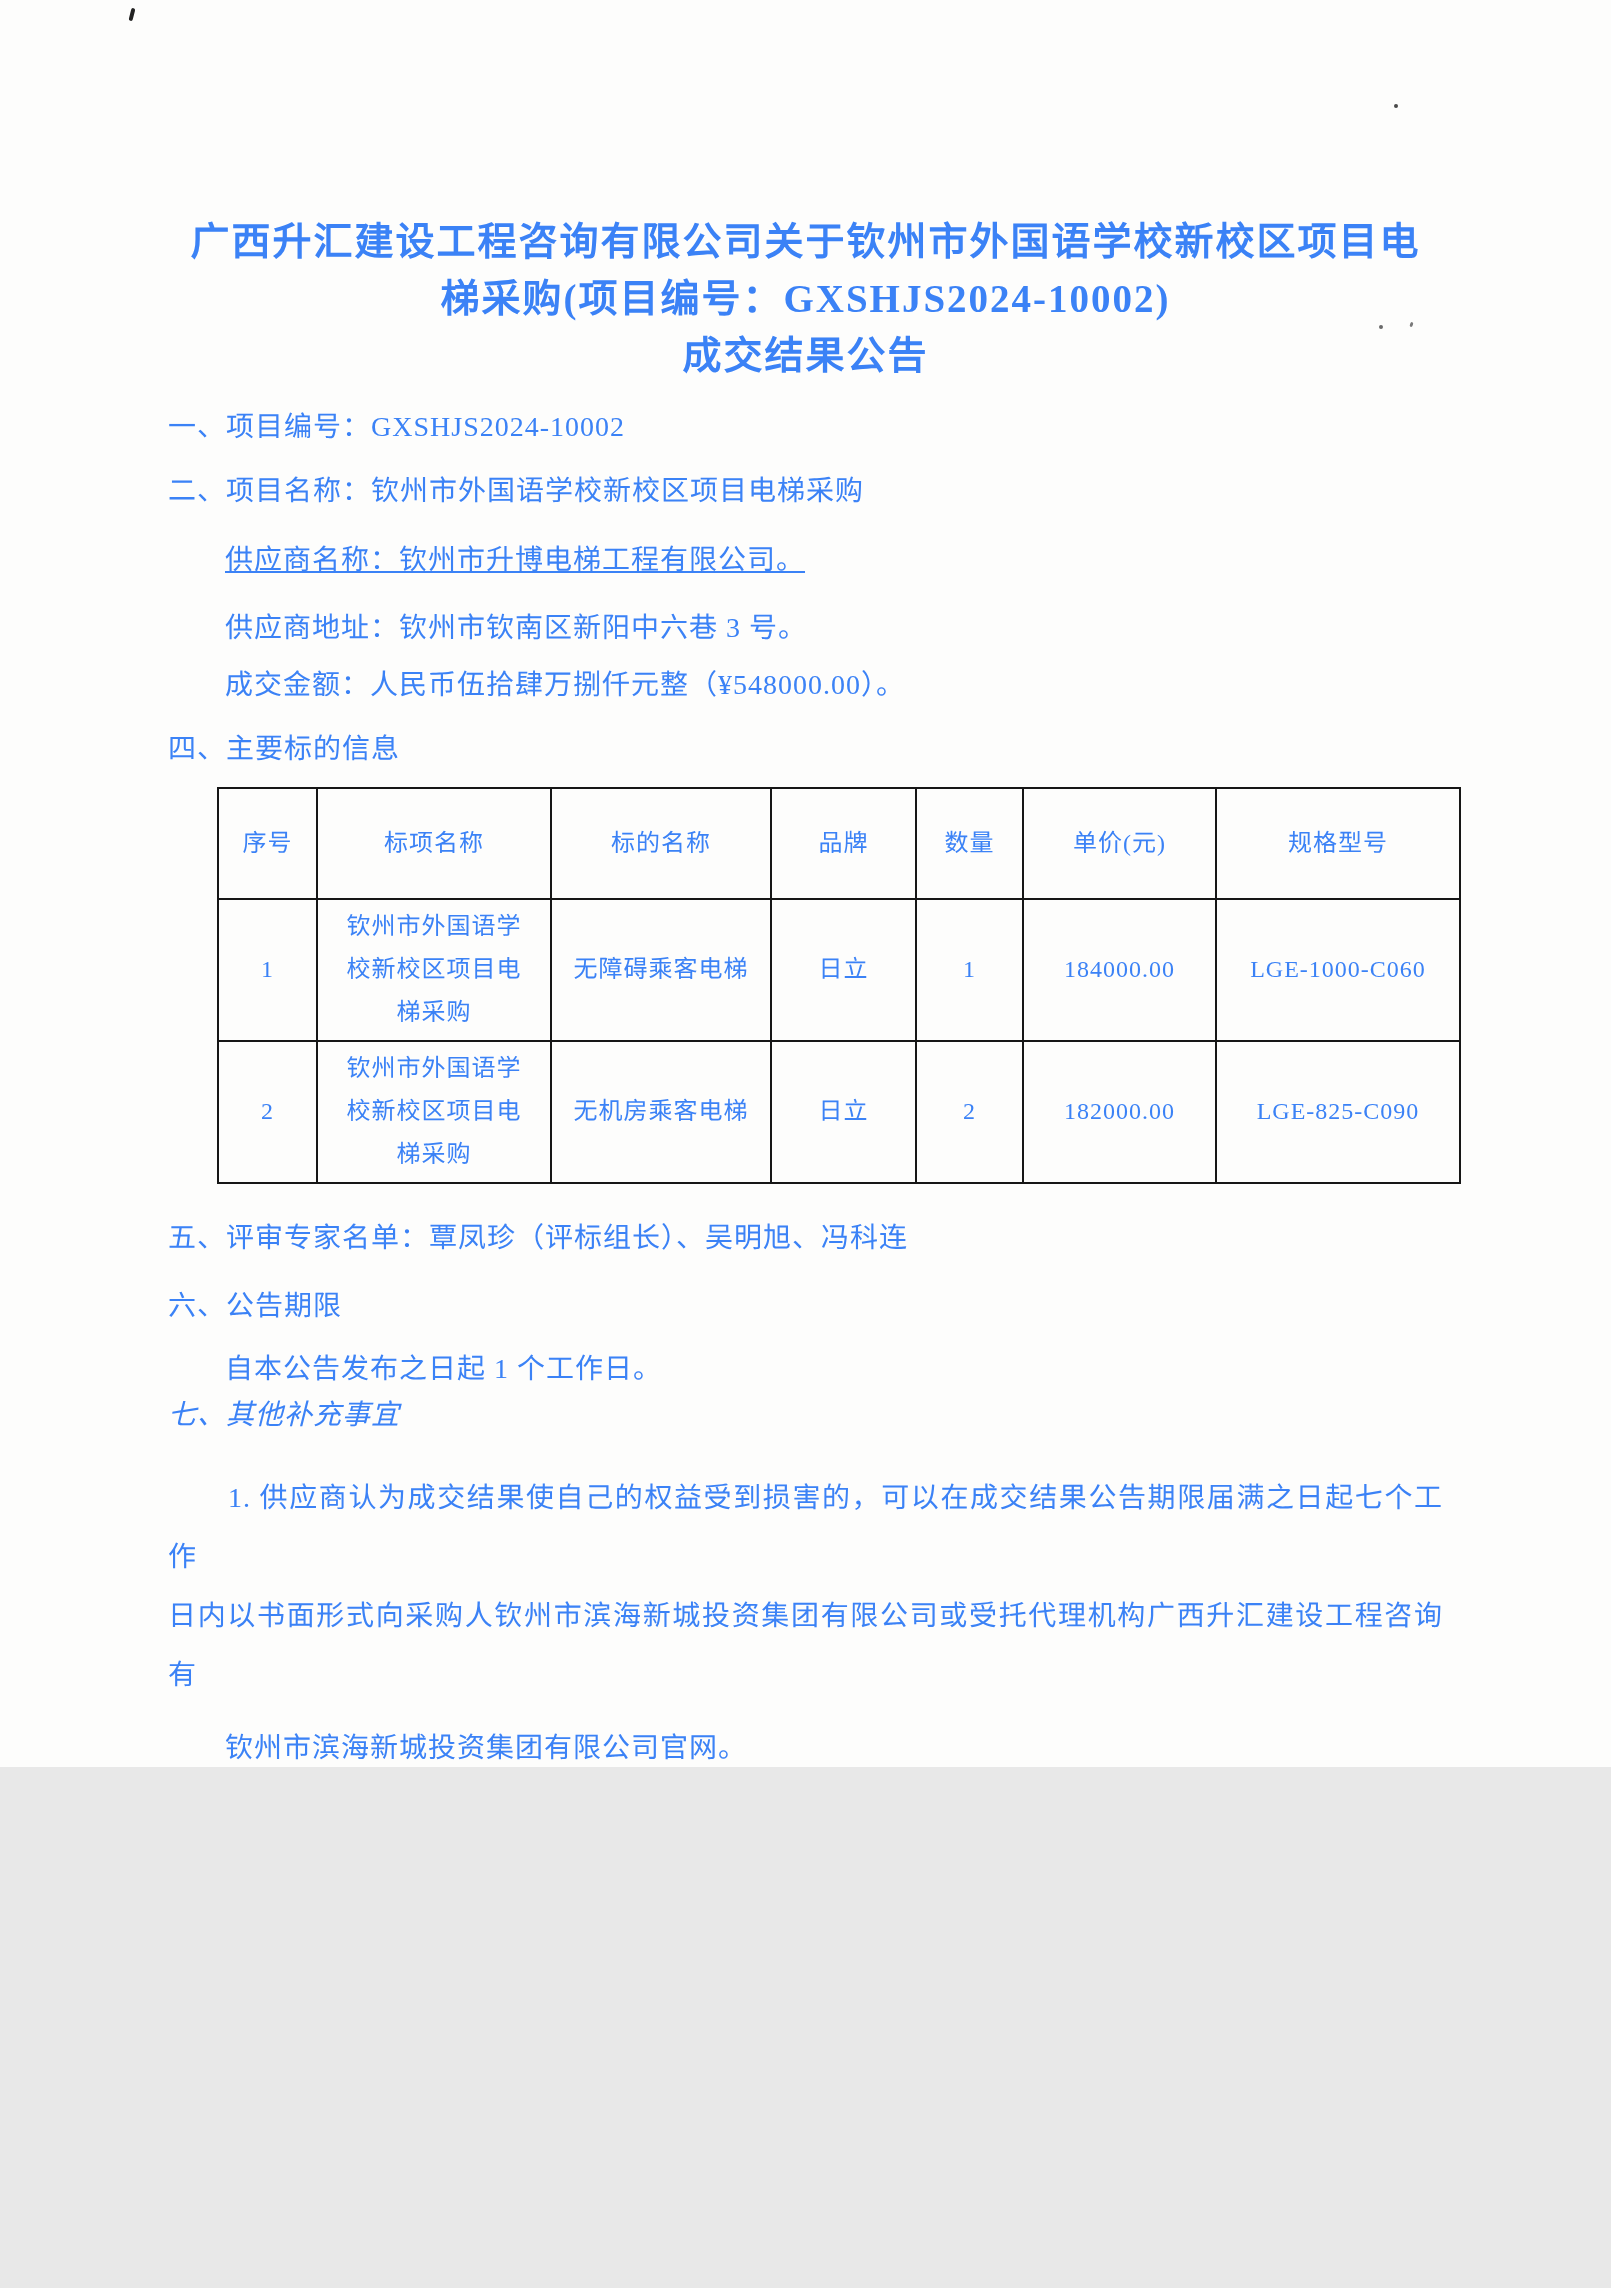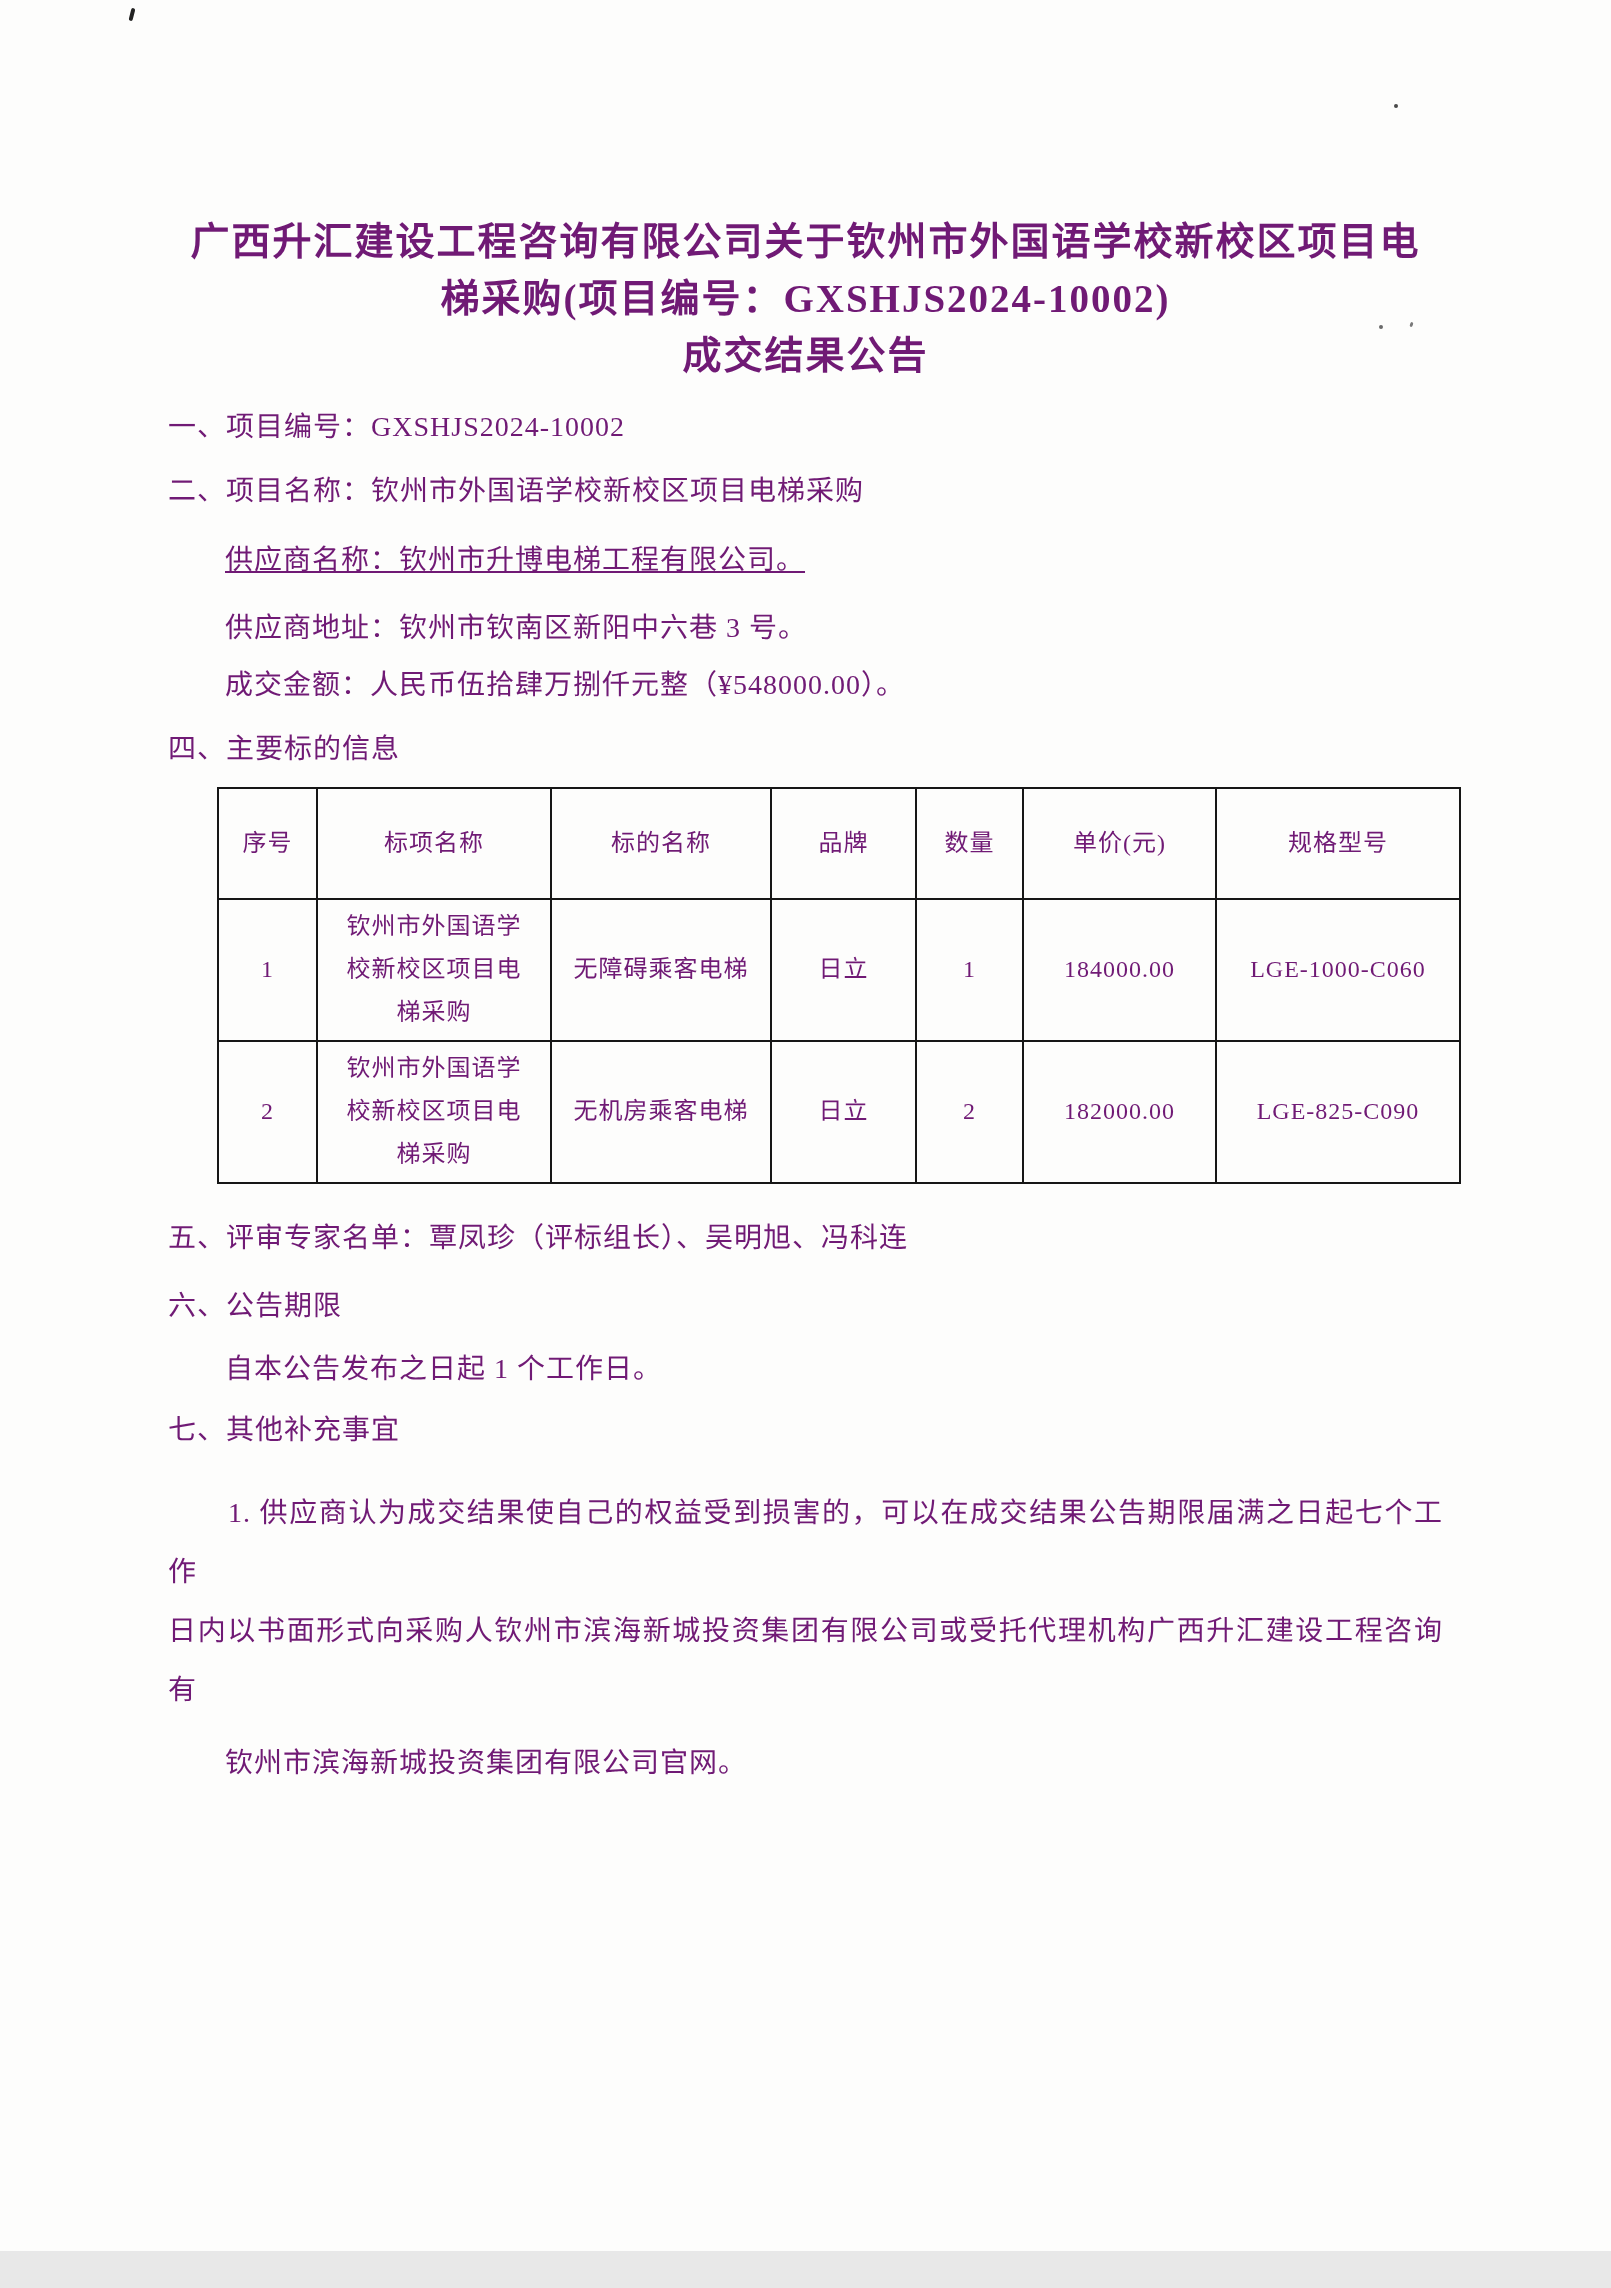--- a/index.html
+++ b/index.html
@@ -1,21 +1,21 @@
 <!DOCTYPE html>
 <html lang="zh-CN"><head>
 <meta charset="utf-8">
 <style>
   html,body{margin:0;padding:0;background:#e8e8e8;}
   .page{
     position:relative;
-    width:1611px;height:2251px;
+    width:1611px;height:1767px;
     margin:0 auto;
     background:#fdfdfc;
-    color:#701a75;
+    color:#3b82f6;
     font-family:"Liberation Serif","DejaVu Serif",serif;
     overflow:hidden;
     box-sizing:border-box;
   }
   .content{
     position:absolute;
     left:168px;right:168px;top:0;
   }
   
   .doc-title{
@@ -38,21 +38,21 @@
   .sec1{margin-top:23px;}
   .sec2{margin-top:25px;}
   .sec3{margin-top:24.4px;}
   .sub3a{margin-top:30px;text-decoration:underline;}
   .sub3b{margin-top:29px;}
   .sub3c{margin-top:18px;}
   .sec4{margin-top:25px;}
   .sec5{margin-top:34px;}
   .sec6{margin-top:29px;}
   .sub6a{margin-top:24.4px;}
-  .sec7{margin-top:22px;}
+  .sec7{margin-top:7px;font-style:italic;}
   .para-line{
     margin-top:0;
     font-size:28px;
     line-height:59px;
     letter-spacing:1px;
     text-align:justify;
     text-align-last:justify;
   }
   .para-first{margin-top:34px;text-indent:60px;}
   .para-last{text-align-last:left;}

